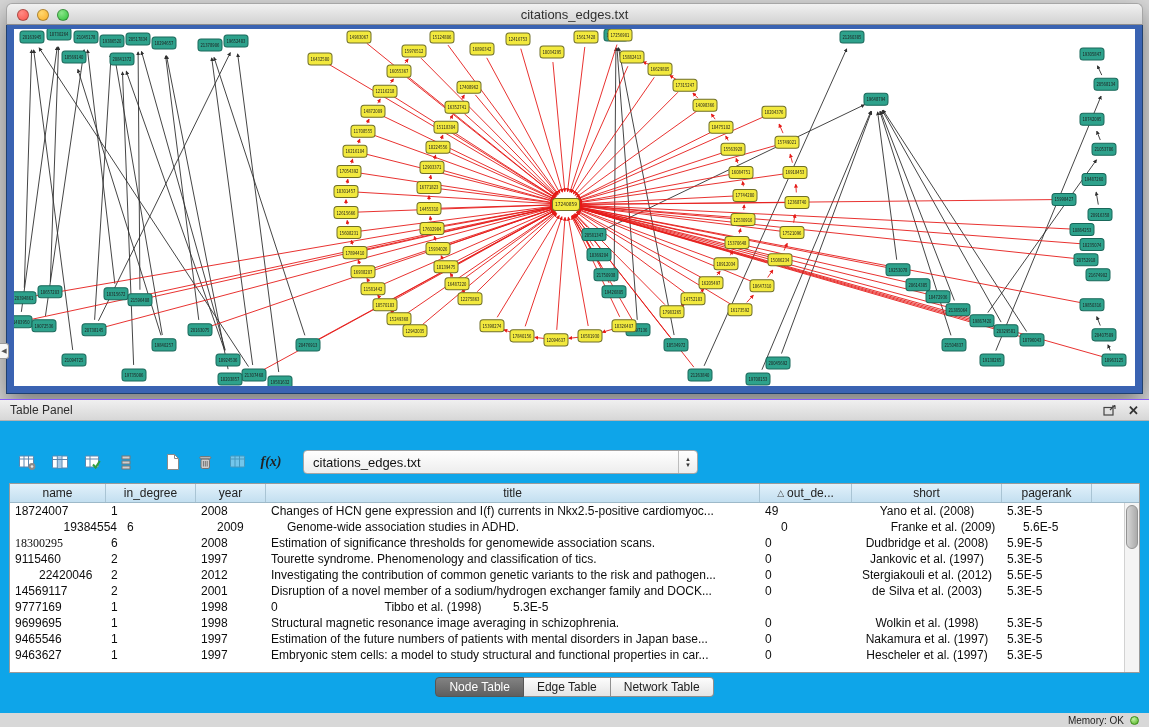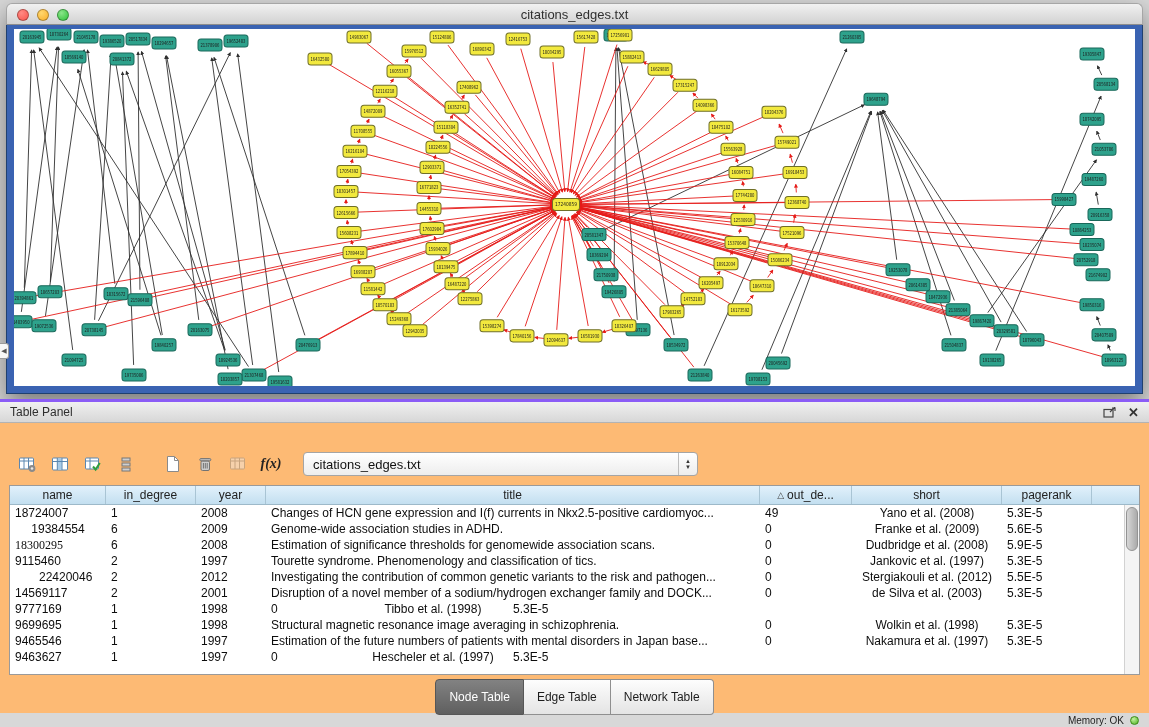--- a/index.html
+++ b/index.html
@@ -24,21 +24,21 @@
   .gw-canvas{width:100%;height:100%;background:#fff;overflow:hidden;}
   #graph-svg{width:100%;height:100%;display:block;font-family:"DejaVu Sans",sans-serif;}
 
   
   .edge-handle{position:absolute;left:0;top:343px;width:9px;height:16px;background:#f7f7f7;
     border:1px solid #9a9a9a;border-left:none;border-radius:0 3px 3px 0;
     font-size:7px;color:#555;display:flex;align-items:center;justify-content:center;}
 
   
   .table-panel{position:absolute;left:0;top:399px;width:1149px;height:314px;
-    background:#fdba74;border-top:3px solid #8b5cf6;}
+    background:#0ea5e9;border-top:1px solid #8b5cf6;}
   .tp-titlebar{height:21px;background:linear-gradient(#f0f0f0,#d7d7d7);
     border-bottom:1px solid #b3b3b3;display:flex;align-items:center;padding:0 10px;}
   .tp-title{font-size:12px;color:#2e2e2e;flex:1;}
   .tp-actions{display:flex;gap:12px;align-items:center;}
   .tp-float{width:13px;height:11px;}
   .tp-close{font-size:13px;font-weight:bold;color:#333;line-height:11px;cursor:default;}
 
   .toolbar{margin:26px 0 0 14px;height:30px;display:flex;align-items:center;gap:7px;}
   .tool-btn{width:26px;height:26px;display:flex;align-items:center;justify-content:center;
     border-radius:4px;}
@@ -63,21 +63,21 @@
   .hcell.filler{flex:1;border-right:none;}
   .tbody{position:relative;}
   .trow{display:flex;height:16px;align-items:center;background:#fff;}
   .tcell{font-size:12px;color:#0d0d0d;padding:0 5px;white-space:nowrap;overflow:hidden;}
   .vscroll{position:absolute;right:0;top:19px;bottom:0;width:15px;background:#f4f4f4;
     border-left:1px solid #d2d2d2;}
   .vthumb{position:absolute;left:1px;right:1px;top:2px;height:44px;border-radius:7px;
     background:linear-gradient(90deg,#d6d6d6,#ababab);border:1px solid #939393;}
 
   .tabs{position:absolute;left:0;right:0;top:277px;display:flex;justify-content:center;}
-  .tab{height:36px;padding:0 13px;font-size:12px;display:flex;align-items:center;
+  .tab{height:20px;padding:0 13px;font-size:12px;display:flex;align-items:center;
     border:1px solid #8f8f8f;background:linear-gradient(#fdfdfd,#e4e4e4);color:#1d1d1d;}
   .tab + .tab{border-left:none;}
   .tab:first-child{border-radius:4px 0 0 4px;}
   .tab:last-child{border-radius:0 4px 4px 0;}
   .tab.active{background:linear-gradient(#828282,#5f5f5f);color:#fff;border-color:#565656;}
 
   .statusbar{position:absolute;left:0;bottom:0;width:100%;height:14px;display:flex;
     justify-content:flex-end;align-items:center;gap:6px;padding-right:10px;
     font-size:10px;color:#1e1e1e;}
   .mem-dot{width:9px;height:9px;border-radius:50%;
@@ -898,21 +898,21 @@
           <div class="trow">
             <div class="tcell" style="width: 96px; text-align: left;">18724007</div>
             <div class="tcell" style="width: 90px; text-align: left;">1</div>
             <div class="tcell" style="width: 70px; text-align: left;">2008</div>
             <div class="tcell" style="width: 494px; text-align: left;">Changes of HCN gene expression and I(f) currents in Nkx2.5-positive cardiomyoc...</div>
             <div class="tcell" style="width: 92px; text-align: left;">49</div>
             <div class="tcell" style="width: 150px; text-align: center;">Yano et al. (2008)</div>
             <div class="tcell" style="width: 90px; text-align: left;">5.3E-5</div>
           </div>
           <div class="trow">
-            <div class="tcell" style="width: 96px; text-align: center;">19384554</div>
+            <div class="tcell" style="width: 96px; text-align: right; margin-left: 16px;">19384554</div>
             <div class="tcell" style="width: 90px; text-align: left;">6</div>
             <div class="tcell" style="width: 70px; text-align: left;">2009</div>
             <div class="tcell" style="width: 494px; text-align: left;">Genome-wide association studies in ADHD.</div>
             <div class="tcell" style="width: 92px; text-align: left;">0</div>
             <div class="tcell" style="width: 150px; text-align: center;">Franke et al. (2009)</div>
             <div class="tcell" style="width: 90px; text-align: left;">5.6E-5</div>
           </div>
           <div class="trow">
             <div class="tcell" style="width: 96px; text-align: left; font-family: Liberation Serif, serif;">18300295</div>
             <div class="tcell" style="width: 90px; text-align: left;">6</div>
@@ -972,20 +972,21 @@
             <div class="tcell" style="width: 70px; text-align: left;">1997</div>
             <div class="tcell" style="width: 494px; text-align: left;">Estimation of the future numbers of patients with mental disorders in Japan base...</div>
             <div class="tcell" style="width: 92px; text-align: left;">0</div>
             <div class="tcell" style="width: 150px; text-align: center;">Nakamura et al. (1997)</div>
             <div class="tcell" style="width: 90px; text-align: left;">5.3E-5</div>
           </div>
           <div class="trow">
             <div class="tcell" style="width: 96px; text-align: left;">9463627</div>
             <div class="tcell" style="width: 90px; text-align: left;">1</div>
             <div class="tcell" style="width: 70px; text-align: left;">1997</div>
+            <div class="tcell" style="width: 494px; text-align: left;">Embryonic stem cells: a model to study structural and functional properties in car...</div>
             <div class="tcell" style="width: 92px; text-align: left;">0</div>
             <div class="tcell" style="width: 150px; text-align: center;">Hescheler et al. (1997)</div>
             <div class="tcell" style="width: 90px; text-align: left;">5.3E-5</div>
           </div>
         </div>
       <div class="vscroll">
         <div class="vthumb"></div>
       </div>
     </div>
 

